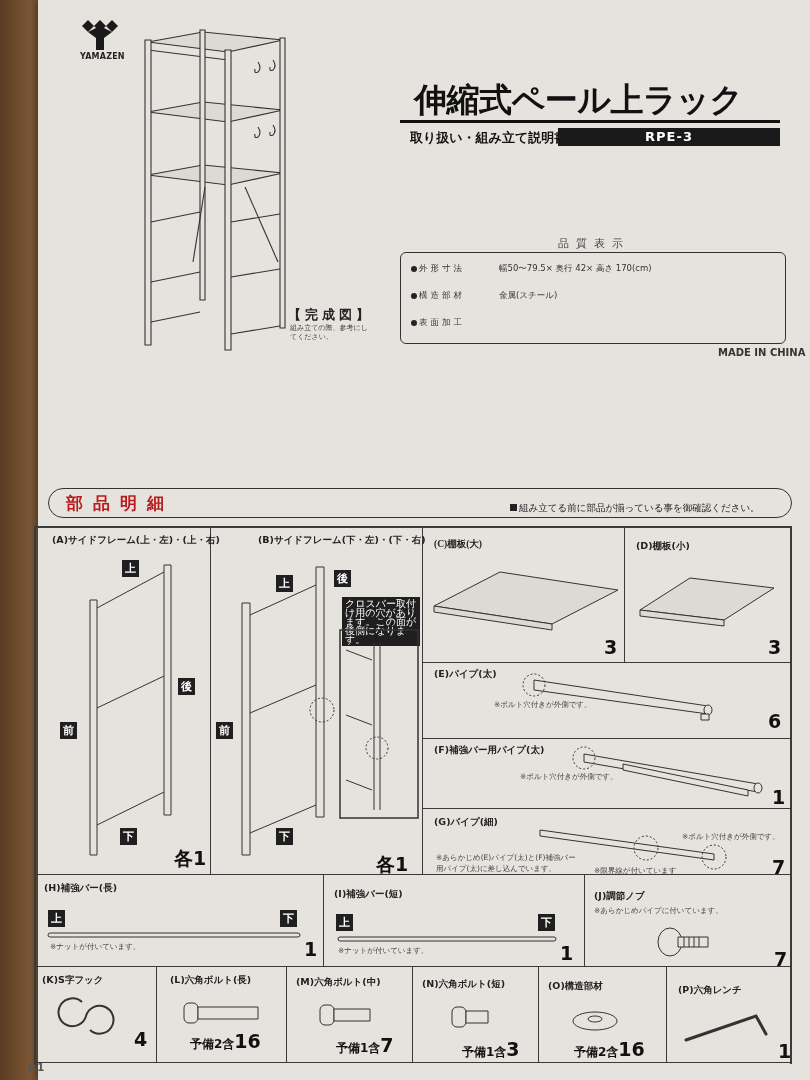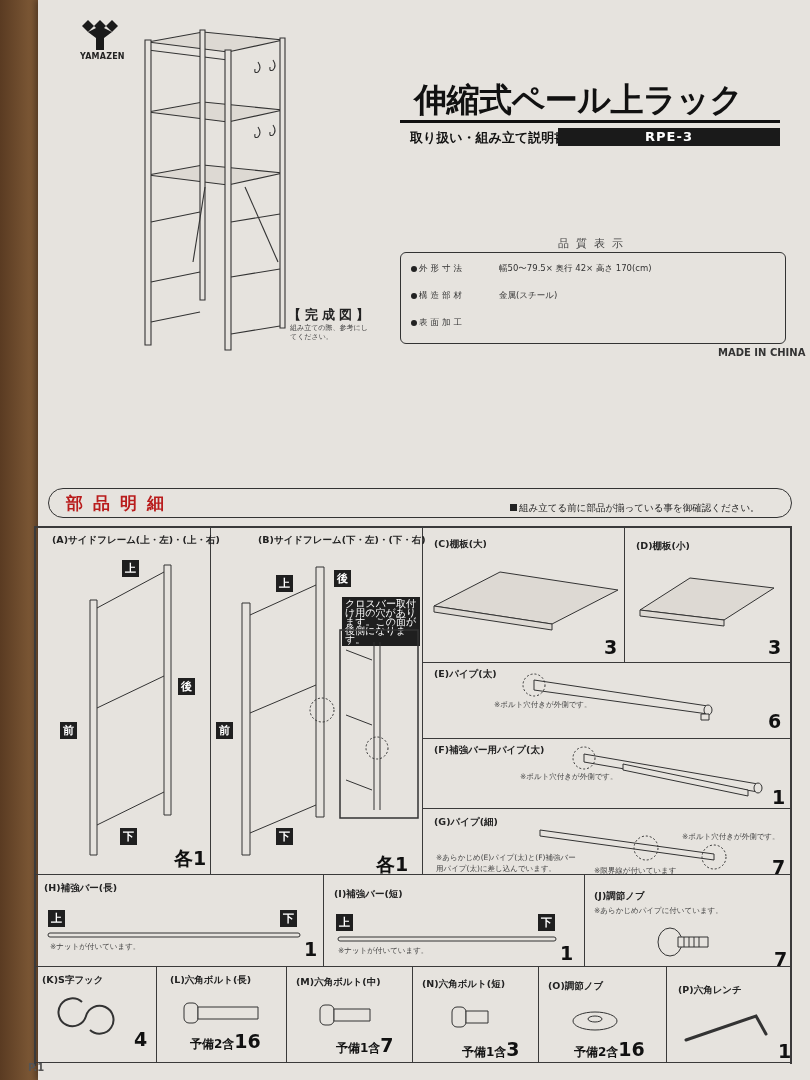--- a/index.html
+++ b/index.html
@@ -203,21 +203,21 @@
       <line x1="40" y1="12" x2="40" y2="180"></line>
       <line x1="6" y1="20" x2="32" y2="30"></line>
       <line x1="6" y1="85" x2="32" y2="95"></line>
       <line x1="6" y1="150" x2="32" y2="160"></line>
       <circle cx="37" cy="118" r="11" stroke-dasharray="2,2"></circle>
     </svg>
     <div class="qty" style="left:338px; top:852px;">各1</div>
   </div>
 
   <div>
-    <div class="cell-label" style="left:396px; top:538px;">(C)棚板(大)</div>
+    <div class="cell-label" style="left:396px; top:538px;font-family:Liberation Serif, serif;">(C)棚板(大)</div>
     <svg class="draw" style="left:394px; top:570px; width:190px; height:60px;" viewBox="0 0 190 60" fill="#ddd9d3" stroke="#333" stroke-width="1">
       <polygon points="2,36 68,2 186,20 120,54"></polygon>
       <polygon points="2,36 120,54 120,60 2,42"></polygon>
     </svg>
     <div class="qty" style="left:566px; top:636px;">3</div>
   </div>
 
   <div>
     <div class="cell-label" style="left:598px; top:540px;">(D)棚板(小)</div>
     <svg class="draw" style="left:600px; top:576px; width:140px; height:52px;" viewBox="0 0 140 52" fill="#ddd9d3" stroke="#333" stroke-width="1">
@@ -329,21 +329,21 @@
   <div>
     <div class="cell-label" style="left:384px; top:978px;">(N)六角ボルト(短)</div>
     <svg class="draw" style="left:412px; top:1004px; width:50px; height:26px;" viewBox="0 0 50 26" fill="#e6e3de" stroke="#333" stroke-width="1">
       <rect x="2" y="3" width="14" height="20" rx="5"></rect>
       <rect x="16" y="7" width="22" height="12"></rect>
     </svg>
     <div class="qty" style="left:424px; top:1038px;"><small>予備1含</small><span>3</span></div>
   </div>
 
   <div>
-    <div class="cell-label" style="left:510px; top:980px;">(O)調節ノブ</div>
+    <div class="cell-label" style="left:510px; top:980px;">(O)構造部材</div>
     <svg class="draw" style="left:532px; top:1008px; width:50px; height:26px;" viewBox="0 0 50 26" fill="#e6e3de" stroke="#333" stroke-width="1">
       <ellipse cx="25" cy="13" rx="22" ry="9"></ellipse>
       <ellipse cx="25" cy="11" rx="7" ry="3"></ellipse>
     </svg>
     <div class="qty" style="left:536px; top:1038px;"><small>予備2含</small><span>16</span></div>
   </div>
 
   <div>
     <div class="cell-label" style="left:640px; top:984px;">(P)六角レンチ</div>
     <svg class="draw" style="left:644px; top:1010px; width:90px; height:34px;" viewBox="0 0 90 34" fill="none" stroke="#333" stroke-width="3" stroke-linecap="round">

